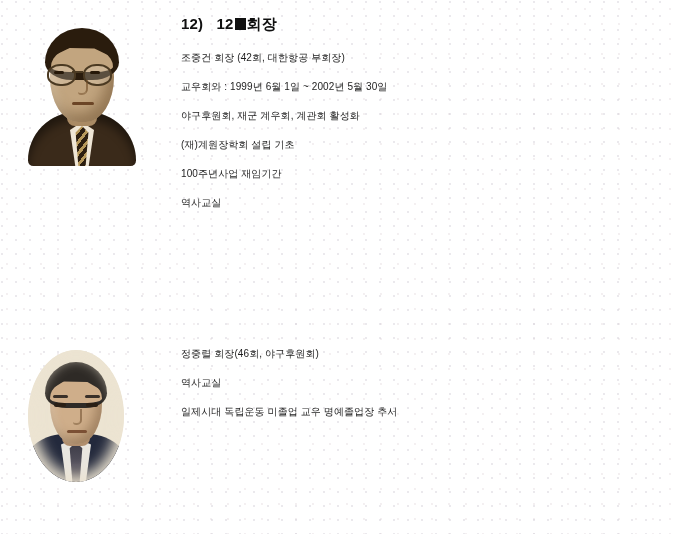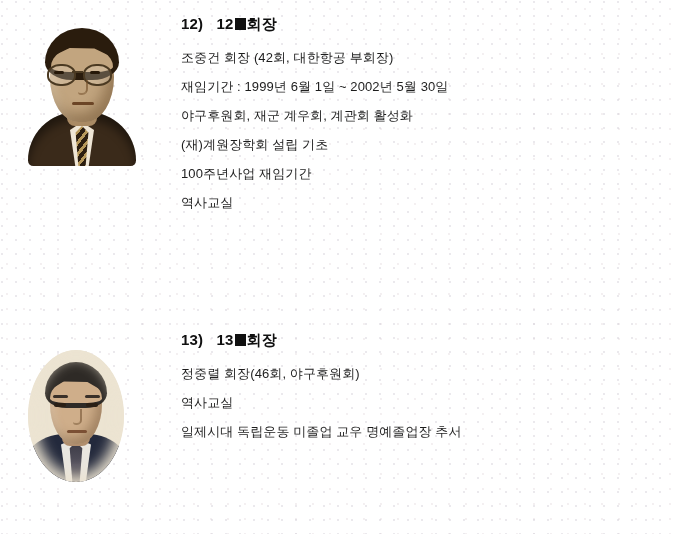--- a/index.html
+++ b/index.html
@@ -318,21 +318,21 @@
   }
   .tofu {
     display: inline-block;
     width: 11px;
     height: 12px;
     background: #101010;
     vertical-align: -1px;
     margin: 0 1px;
   }
   .line {
-    font-size: 13px;
+    font-size: 10px;
     line-height: 29px;
     color: #1d1d1d;
     white-space: nowrap;
     letter-spacing: 0.1px;
   }
 </style>
 </head>
 <body>
 
 <div class="page">
@@ -357,21 +357,21 @@
       </div>
     </div>
 
     <div class="text-col" style="top:14px;">
       <div class="entry-title">
         <span>12)</span>
         <span>&nbsp;</span>
         <span>12</span><span class="tofu" title="대"></span><span>회장</span>
       </div>
       <div class="line" style="margin-top:9px;">조중건 회장 (42회, 대한항공 부회장)</div>
-      <div class="line">재임기간 : 1999년 6월 1일 ~ 2002년 5월 30일</div>
+      <div class="line">교우회와 : 1999년 6월 1일 ~ 2002년 5월 30일</div>
       <div class="line">야구후원회, 재군 계우회, 계관회 활성화</div>
       <div class="line">(재)계원장학회 설립 기초</div>
       <div class="line">100주년사업 재임기간</div>
       <div class="line">역사교실</div>
     </div>
   </div>
 
   <div class="entry entry-13">
 
     <div class="photo-wrap-13">
@@ -386,24 +386,19 @@
         <div class="p2-brow r"></div>
         <div class="p2-eye l"></div>
         <div class="p2-eye r"></div>
         <div class="p2-nose"></div>
         <div class="p2-mouth"></div>
         <div class="oval-vignette"></div>
       </div>
     </div>
 
     <div class="text-col" style="top:18px;">
-      <div class="entry-title">
-        <span>13)</span>
-        <span>&nbsp;</span>
-        <span>13</span><span class="tofu" title="대"></span><span>회장</span>
-      </div>
       <div class="line" style="margin-top:9px;">정중렬 회장(46회, 야구후원회)</div>
       <div class="line">역사교실</div>
       <div class="line">일제시대 독립운동 미졸업 교우 명예졸업장 추서</div>
     </div>
   </div>
 
 </div>
 
 </body></html>

